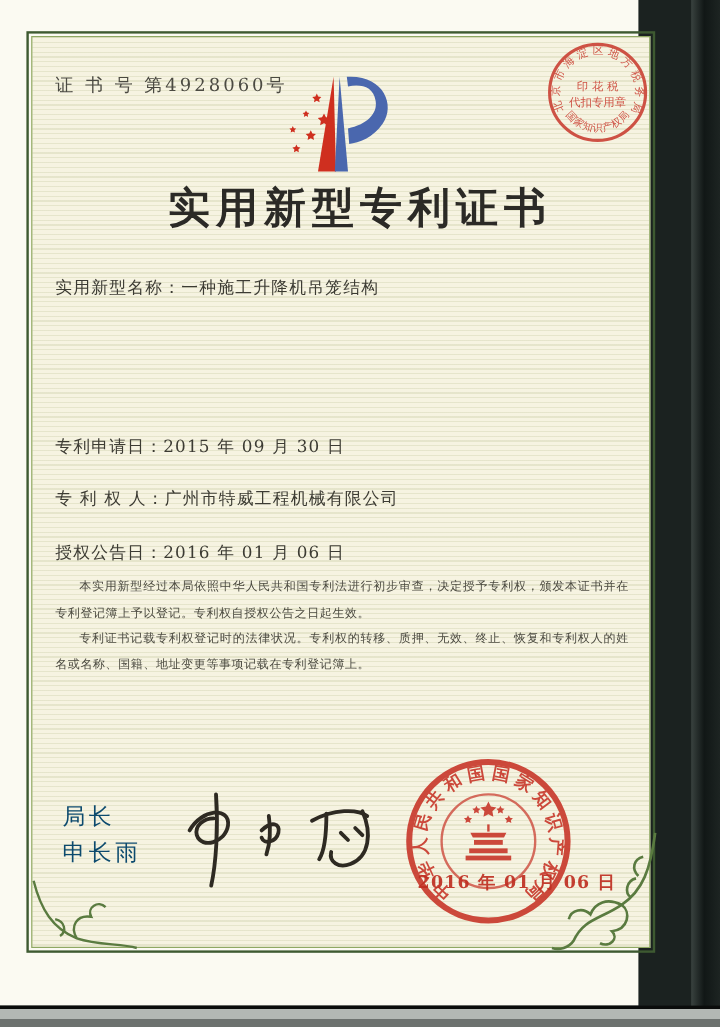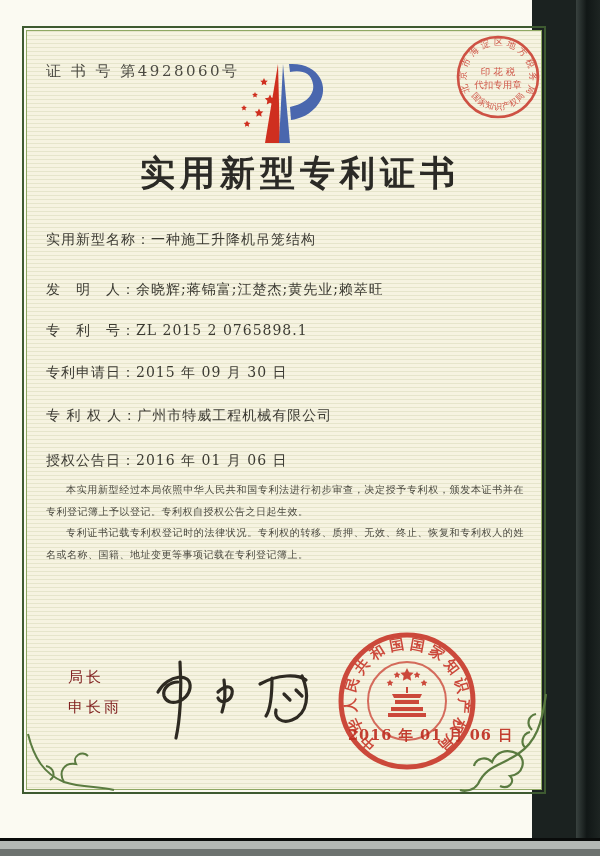--- a/index.html
+++ b/index.html
@@ -20,21 +20,21 @@
            #f6f3e1;}
   .abs{position:absolute;}
   .cert-no{left:46px;top:62px;font-size:15px;letter-spacing:2.5px;color:#4b4a42;}
   .title{left:30px;top:150px;width:540px;text-align:center;font-size:35px;
          font-weight:600;letter-spacing:5px;color:#2b2a26;}
   .field{left:46px;width:480px;font-size:14px;color:#3c3b33;letter-spacing:1px;white-space:nowrap;}
   .field .lbl{display:inline-block;}
   .paras{left:46px;top:479px;width:478px;font-size:10px;line-height:21.5px;
          color:#4b4a40;text-align:justify;letter-spacing:0.5px;}
   .paras p{margin:0;text-indent:2em;}
-  .signer{left:68px;font-size:15px;letter-spacing:3px;color:#7f1d1d;}
+  .signer{left:52px;font-size:19px;letter-spacing:3px;color:#0c4a6e;}
   .footer{left:30px;top:756px;width:540px;text-align:center;font-size:12px;
           color:#4b4a42;letter-spacing:2px;}
   .seal-date{left:348px;top:726px;font-size:14.5px;font-weight:600;color:#bf2f22;
           letter-spacing:1px;opacity:0.92;}
   svg text{font-family:"DejaVu Serif","Liberation Serif",serif;}
 </style>
 </head>
 <body>
 
 <div class="scan">
@@ -60,26 +60,20 @@
       <use href="#star" transform="translate(13,51) scale(3)" fill="#cf2f1f"></use>
       <use href="#star" transform="translate(28,56) scale(4.5)" fill="#cf2f1f"></use>
       <use href="#star" transform="translate(16,67) scale(3.5)" fill="#cf2f1f"></use>
     </svg>
 
     <div class="abs field" style="top:231px">
       <span class="lbl">实用新型名称：</span><span>一种施工升降机吊笼结构</span>
     </div>
 
     <div class="abs title">实用新型专利证书</div>
-    <div class="abs field" style="top:281px">
-      <span class="lbl">发　明　人：</span><span>余晓辉;蒋锦富;江楚杰;黄先业;赖萃旺</span>
-    </div>
-    <div class="abs field" style="top:322px">
-      <span class="lbl">专　利　号：</span><span>ZL 2015 2 0765898.1</span>
-    </div>
     <div class="abs field" style="top:364px">
       <span class="lbl">专利申请日：</span><span>2015 年 09 月 30 日</span>
     </div>
     <div class="abs field" style="top:407px">
       <span class="lbl">专 利 权 人：</span><span>广州市特威工程机械有限公司</span>
     </div>
     <div class="abs field" style="top:452px">
       <span class="lbl">授权公告日：</span><span>2016 年 01 月 06 日</span>
     </div>
 

